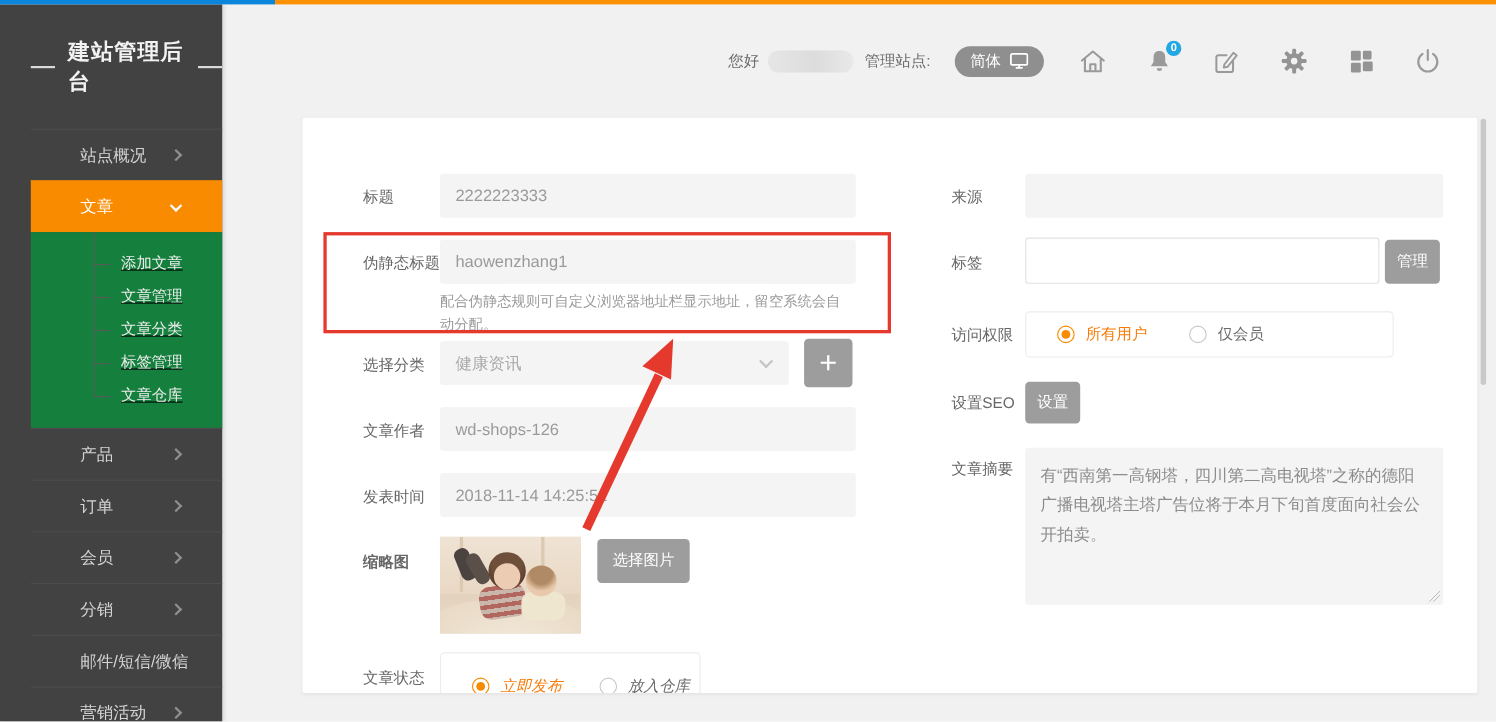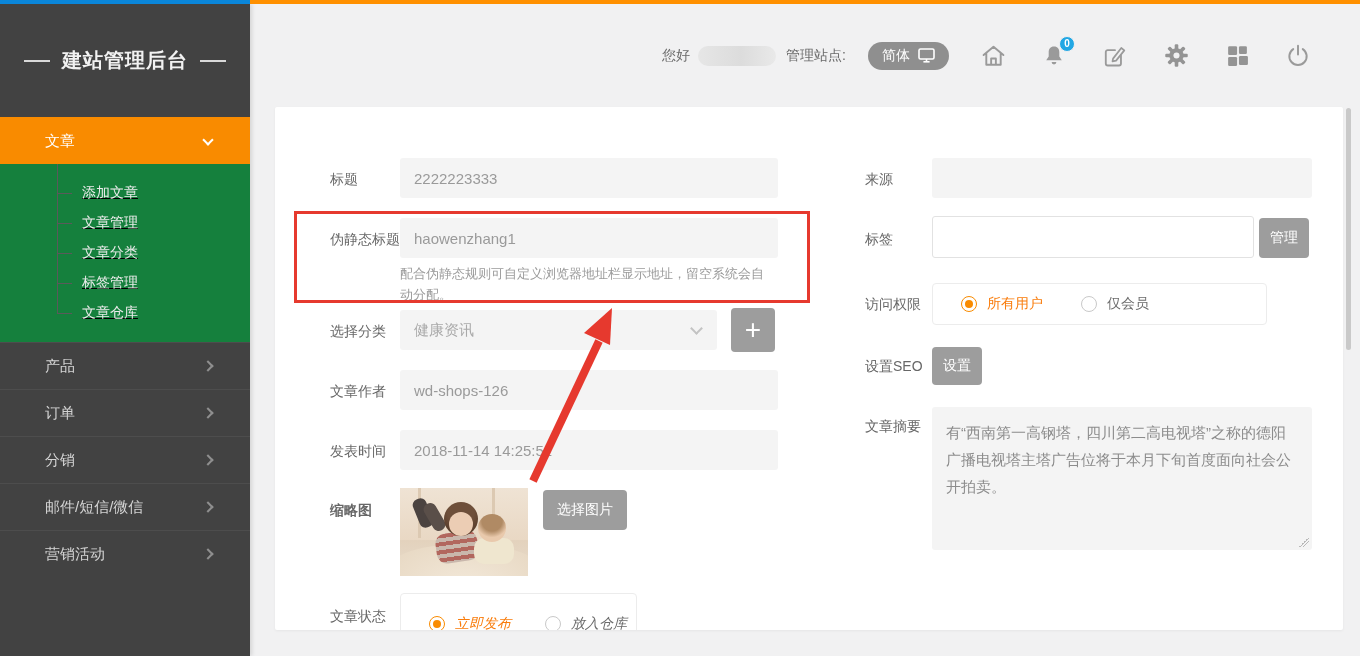--- a/index.html
+++ b/index.html
@@ -4,21 +4,21 @@
 <style>
   * { margin:0; padding:0; box-sizing:border-box; }
   html,body { width:1360px; height:656px; overflow:hidden; }
   body { font-family:"Liberation Sans","DejaVu Sans",sans-serif; background:#f1f1f2; position:relative; }
 
   
   .topstrip-blue  { position:absolute; left:0; top:0; width:250px; height:4px; background:#0a86da; z-index:30; }
   .topstrip-orange{ position:absolute; left:250px; top:0; right:0; height:4px; background:#ff9000; z-index:30; }
 
   
-  .sidebar { position:absolute; left:0; top:4px; width:250px; height:652px; background:#424242; z-index:20; box-shadow:2px 0 4px rgba(0,0,0,.12); }
+  .sidebar { position:absolute; left:0; top:4px; width:202px; height:652px; background:#424242; z-index:20; box-shadow:2px 0 4px rgba(0,0,0,.12);padding-left:28px; }
   .logo { height:113px; display:flex; align-items:center; justify-content:center; gap:12px; color:#fff; }
   .logo-text { font-size:20px; font-weight:bold; letter-spacing:1px; color:#f2f2f2; }
   .logo-dash { width:26px; height:2px; background:#d9d9d9; }
   .nav-item { position:relative; height:47px; display:flex; align-items:center; padding-left:45px; color:#d4d4d4; font-size:15px; border-top:1px solid #4d4d4d; cursor:pointer; }
   .nav-item.active { background:#f98b00; color:#fff; border-top-color:#f98b00; }
   .chev { position:absolute; right:38px; width:8px; height:8px; border-right:2px solid #8f8f8f; border-bottom:2px solid #8f8f8f; }
   .chev.right { transform:rotate(-45deg); }
   .chev.down  { border-color:#fff; transform:rotate(45deg); margin-top:-3px; }
   .submenu { position:relative; background:#15803d; padding:14px 0 14px 0;text-decoration:underline; }
   .submenu-line { position:absolute; left:57px; top:0; bottom:28px; width:1px; background:#5a5a5a; }
@@ -78,20 +78,24 @@
 <div class="topstrip-blue"></div>
 <div class="topstrip-orange"></div>
 
 <div class="sidebar">
   <div class="logo">
     <div class="logo-dash"></div>
     <div class="logo-text">建站管理后台</div>
     <div class="logo-dash"></div>
   </div>
 
+  <div class="nav-item">
+    <span>站点概况</span>
+    <span class="chev right"></span>
+  </div>
 
   <div class="nav-item active">
     <span>文章</span>
     <span class="chev down"></span>
   </div>
 
   <div class="submenu">
     <div class="submenu-line"></div>
     <div class="sub-item">
         <span>添加文章</span>
@@ -109,20 +113,24 @@
         <span>文章仓库</span>
       </div>
   </div>
 
   <div class="nav-item">
     <span>产品</span>
     <span class="chev right"></span>
   </div>
   <div class="nav-item">
     <span>订单</span>
+    <span class="chev right"></span>
+  </div>
+  <div class="nav-item">
+    <span>会员</span>
     <span class="chev right"></span>
   </div>
   <div class="nav-item">
     <span>分销</span>
     <span class="chev right"></span>
   </div>
   <div class="nav-item">
     <span>邮件/短信/微信</span>
     <span class="chev right"></span>
   </div>

